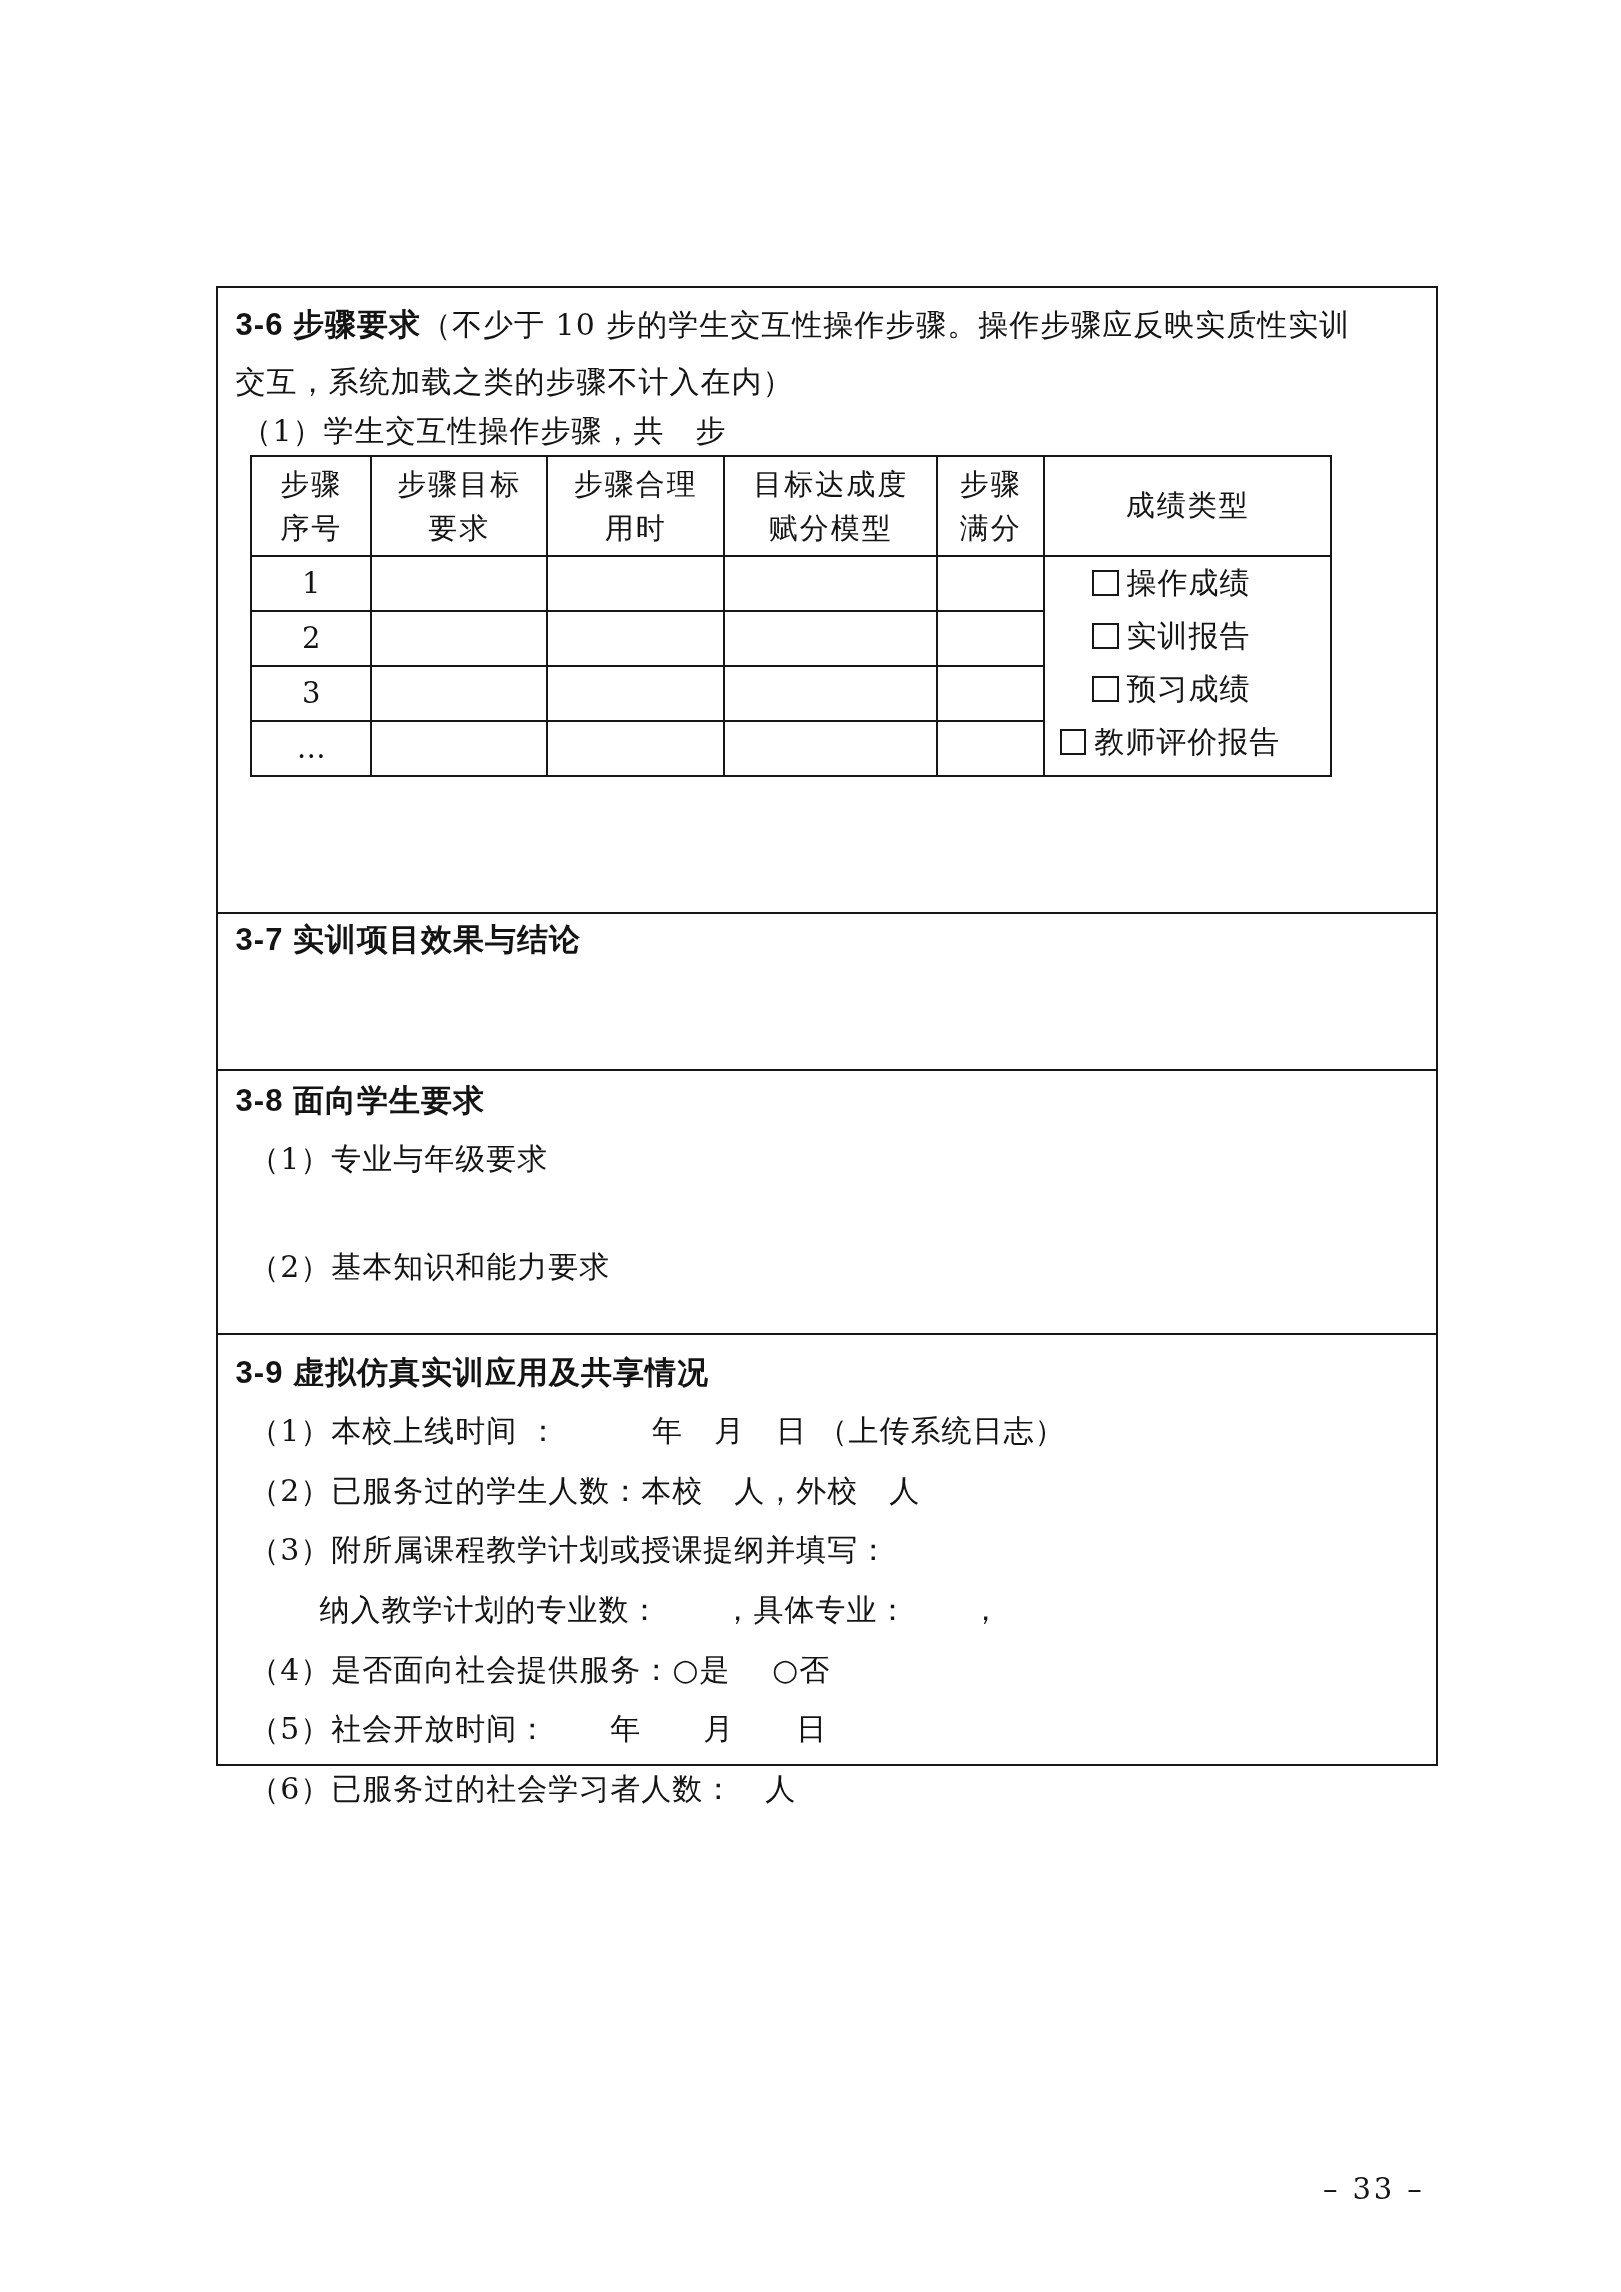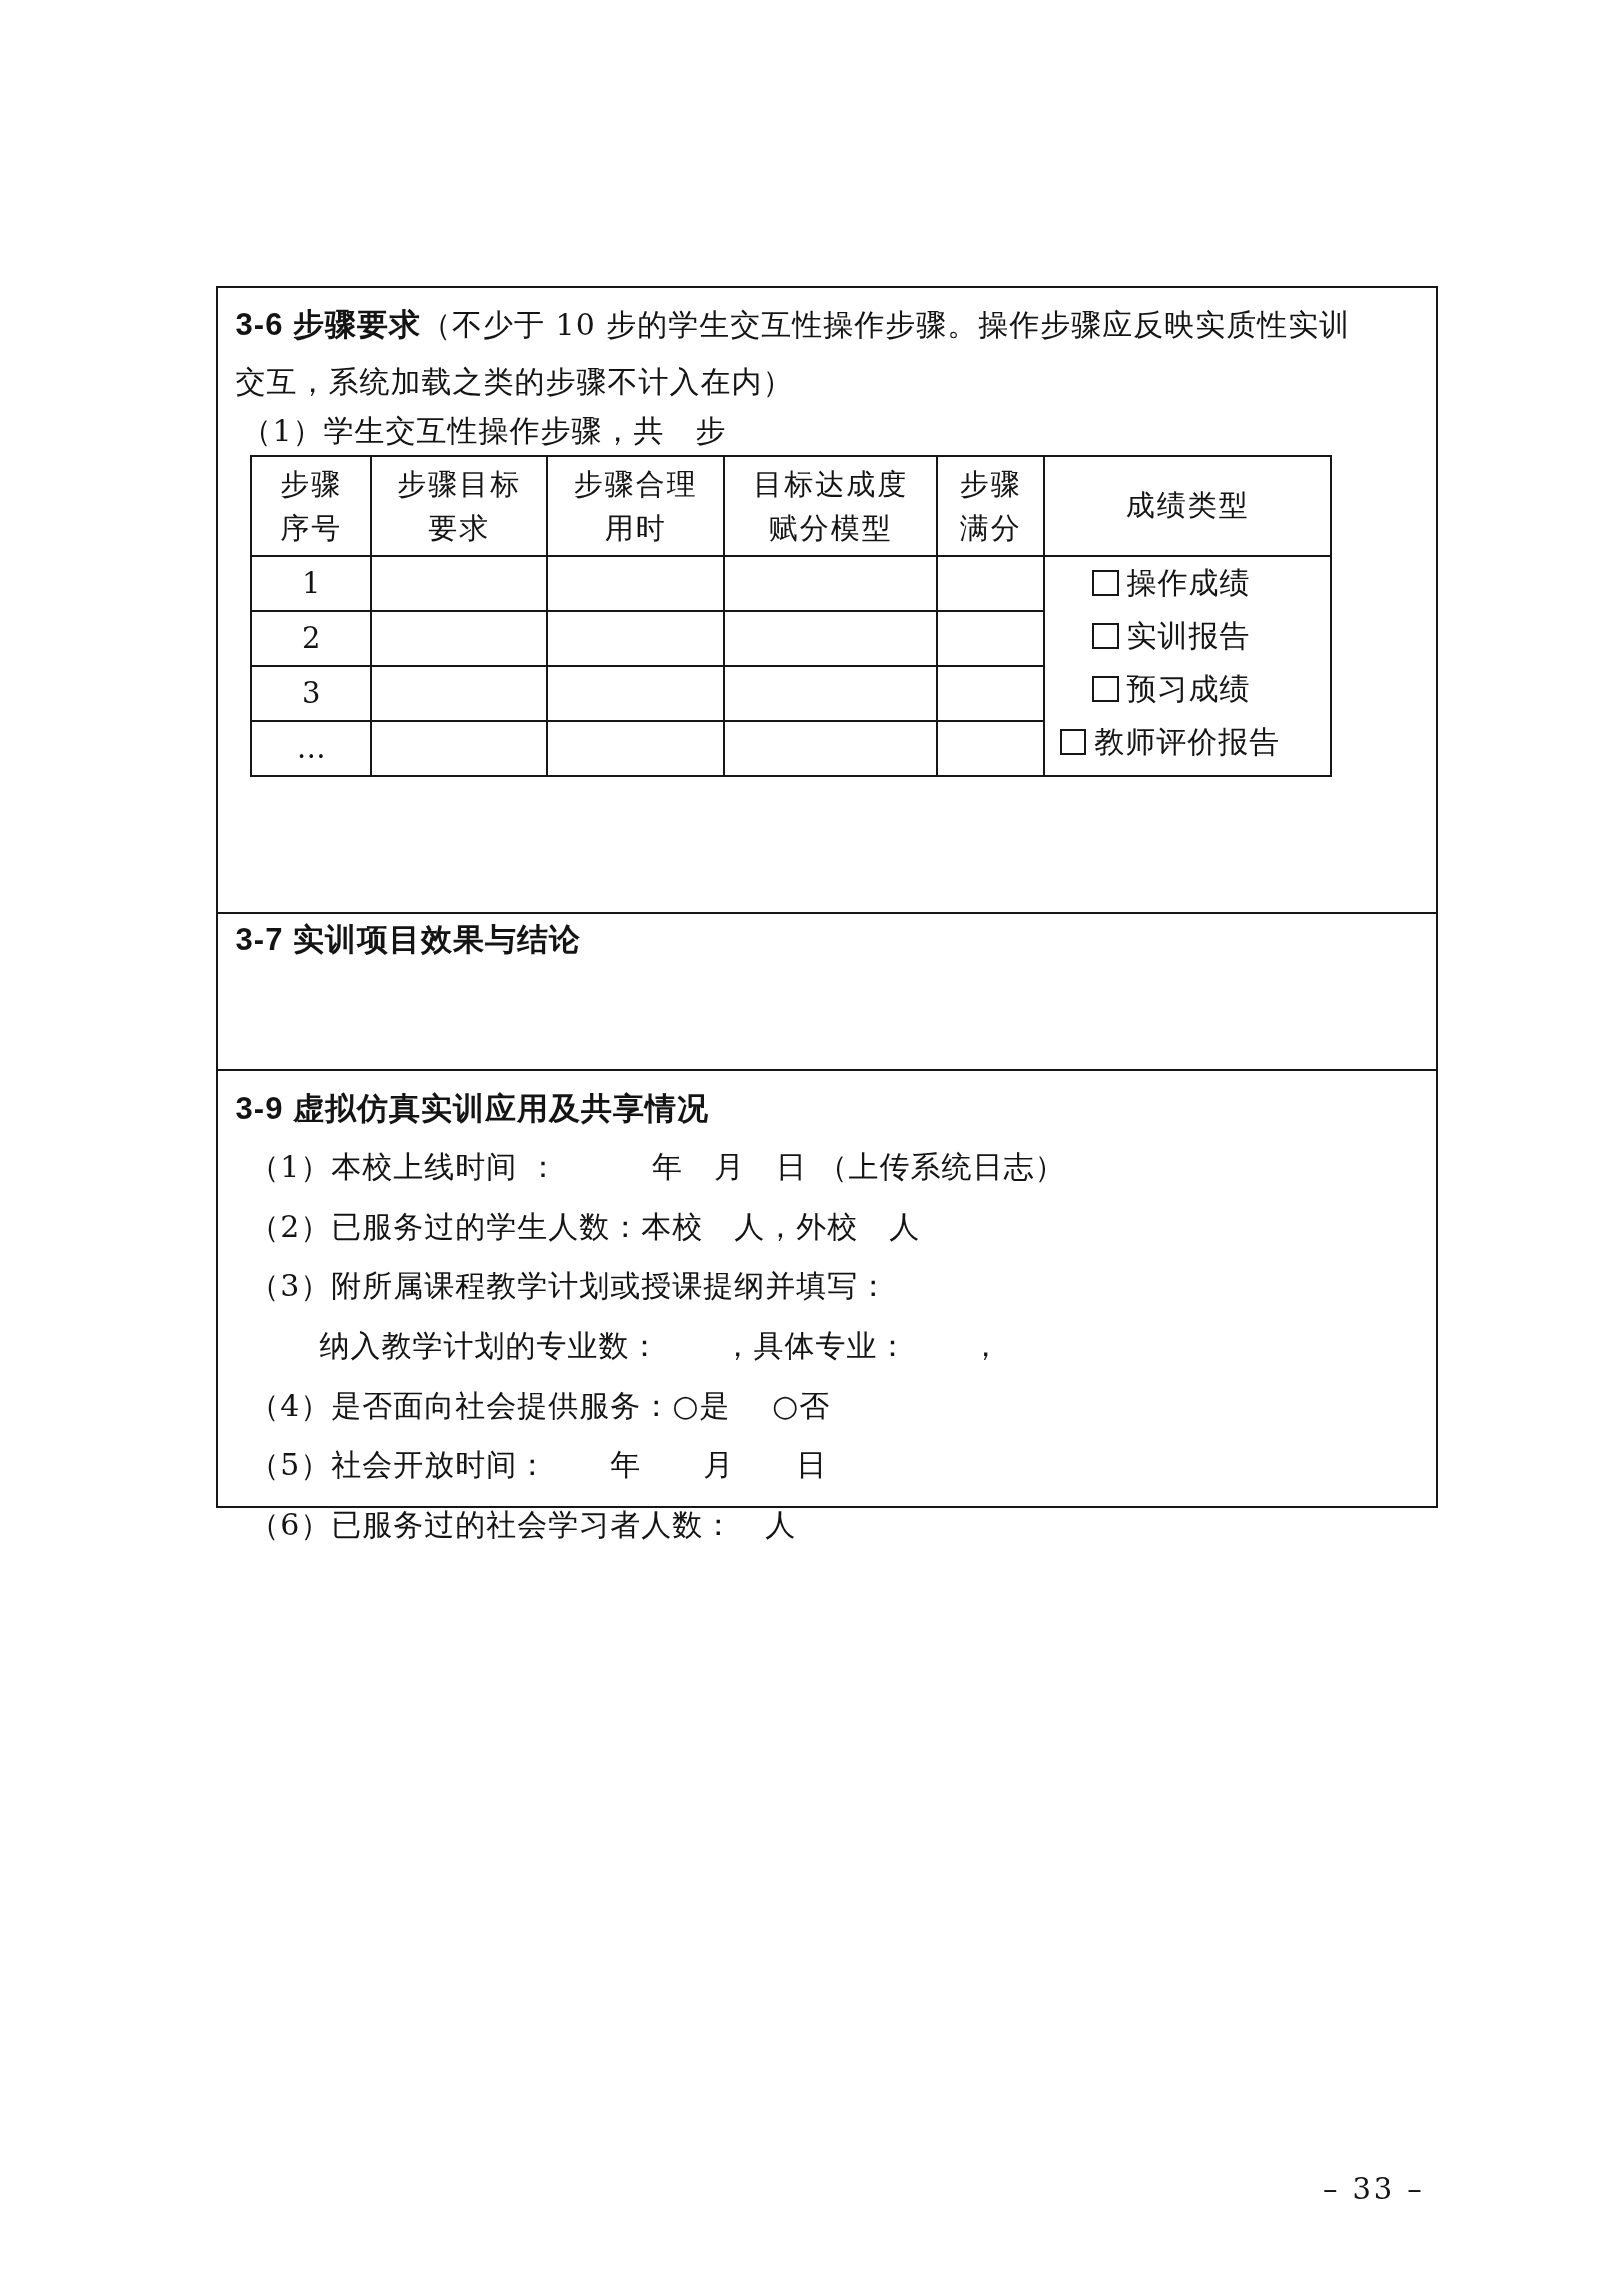--- a/index.html
+++ b/index.html
@@ -4,21 +4,21 @@
 <style>
   html,body { margin:0; padding:0; }
   body {
     width:1621px; height:2293px;
     background:#ffffff; color:#141414;
     font-family:"DejaVu Serif","Liberation Serif",serif;
     position:relative;
   }
   .form-box {
     position:absolute; left:216px; top:286px;
-    width:1222px; height:1222px;
+    width:1222px; height:1480px;
     border:2.9px solid #161616;
     box-sizing:border-box;
     background:#fff;
   }
   .sec { box-sizing:border-box; padding:0 15.7px 0 17.6px; overflow:hidden; }
   .sec-3-6 { height:624px; }
   .sec-3-7 { height:157px; border-top:2.9px solid #161616; }
   .sec-3-8 { height:264px; border-top:2.9px solid #161616; }
   .sec-3-9 { height:588px; border-top:2.9px solid #161616; }
 
@@ -165,20 +165,25 @@
         </tr>
       </tbody>
     </table>
 
   </div>
 
   <div class="sec sec-3-7">
     <span class="heading">3-7 实训项目效果与结论</span>
   </div>
 
+  <div class="sec sec-3-8">
+    <span class="heading">3-8 面向学生要求</span>
+    <div class="line">（1）专业与年级要求</div>
+    <div class="line gap">（2）基本知识和能力要求</div>
+  </div>
 
   <div class="sec sec-3-9">
     <span class="heading">3-9 虚拟仿真实训应用及共享情况</span>
     <div class="line">（1）本校上线时间 ：　　　年　月　日 （上传系统日志）</div>
     <div class="line">（2）已服务过的学生人数：本校　人，外校　人</div>
     <div class="line">（3）附所属课程教学计划或授课提纲并填写：</div>
     <div class="line sub">纳入教学计划的专业数：　　，具体专业：　　，</div>
     <div class="line">（4）是否面向社会提供服务：○是　 ○否</div>
     <div class="line">（5）社会开放时间：　　年　　月　　日</div>
     <div class="line">（6）已服务过的社会学习者人数：　人</div>

